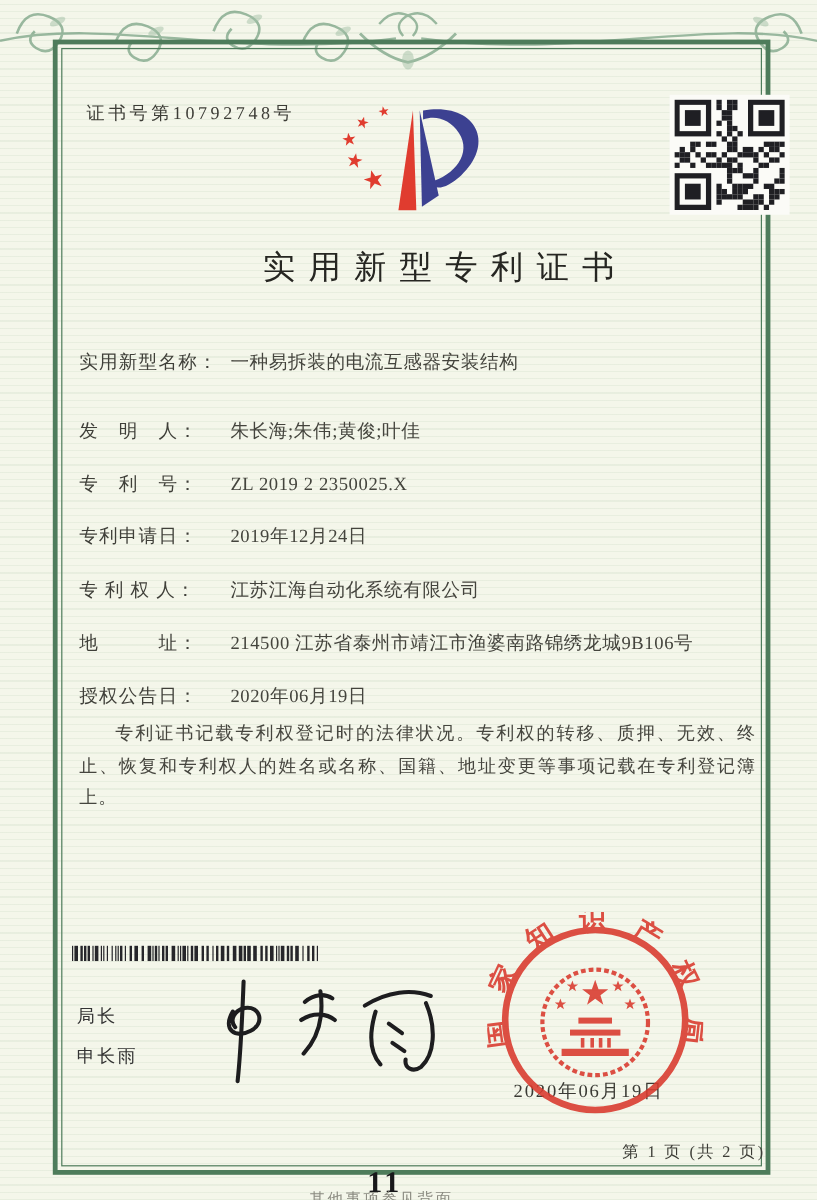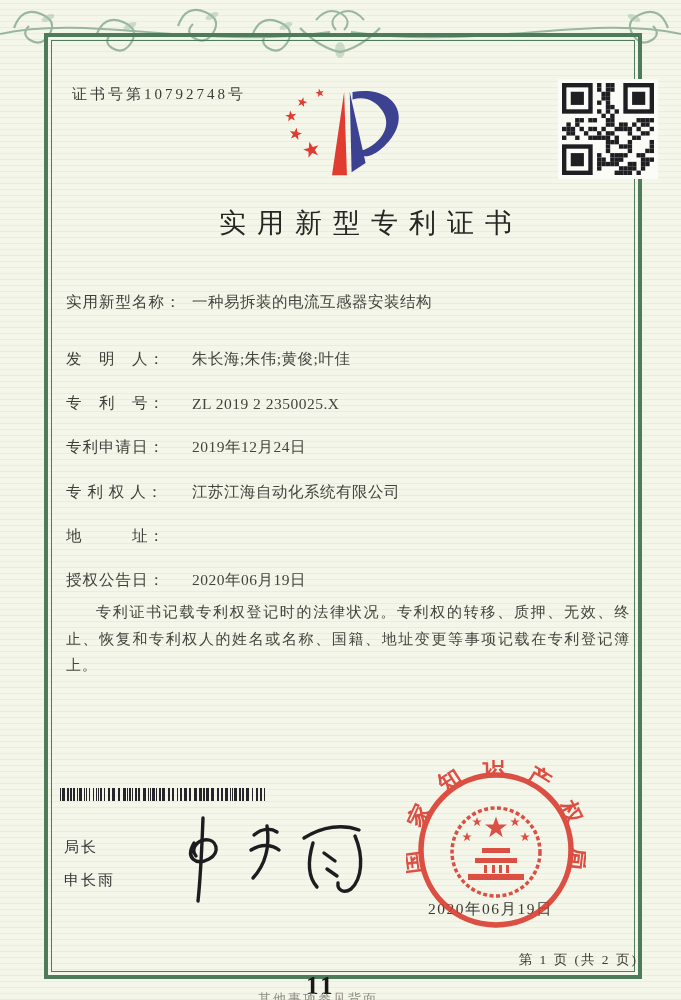--- a/index.html
+++ b/index.html
@@ -244,20 +244,21 @@
       <div class="row r4">
         <span class="lbl">专利申请日：</span>
         <span class="val">2019年12月24日</span>
       </div>
       <div class="row r5">
         <span class="lbl">专 利 权 人：</span>
         <span class="val">江苏江海自动化系统有限公司</span>
       </div>
       <div class="row r6">
         <span class="lbl">地　　　址：</span>
+        <span class="val">214500 江苏省泰州市靖江市渔婆南路锦绣龙城9B106号</span>
       </div>
       <div class="row r7">
         <span class="lbl">授权公告日：</span>
         <span class="val" style="flex:0 0 136px">2020年06月19日</span>
       </div>
     </div>
 
     <div class="paras">
       <p>专利证书记载专利权登记时的法律状况。专利权的转移、质押、无效、终止、恢复和专利权人的姓名或名称、国籍、地址变更等事项记载在专利登记簿上。</p>
     </div>

